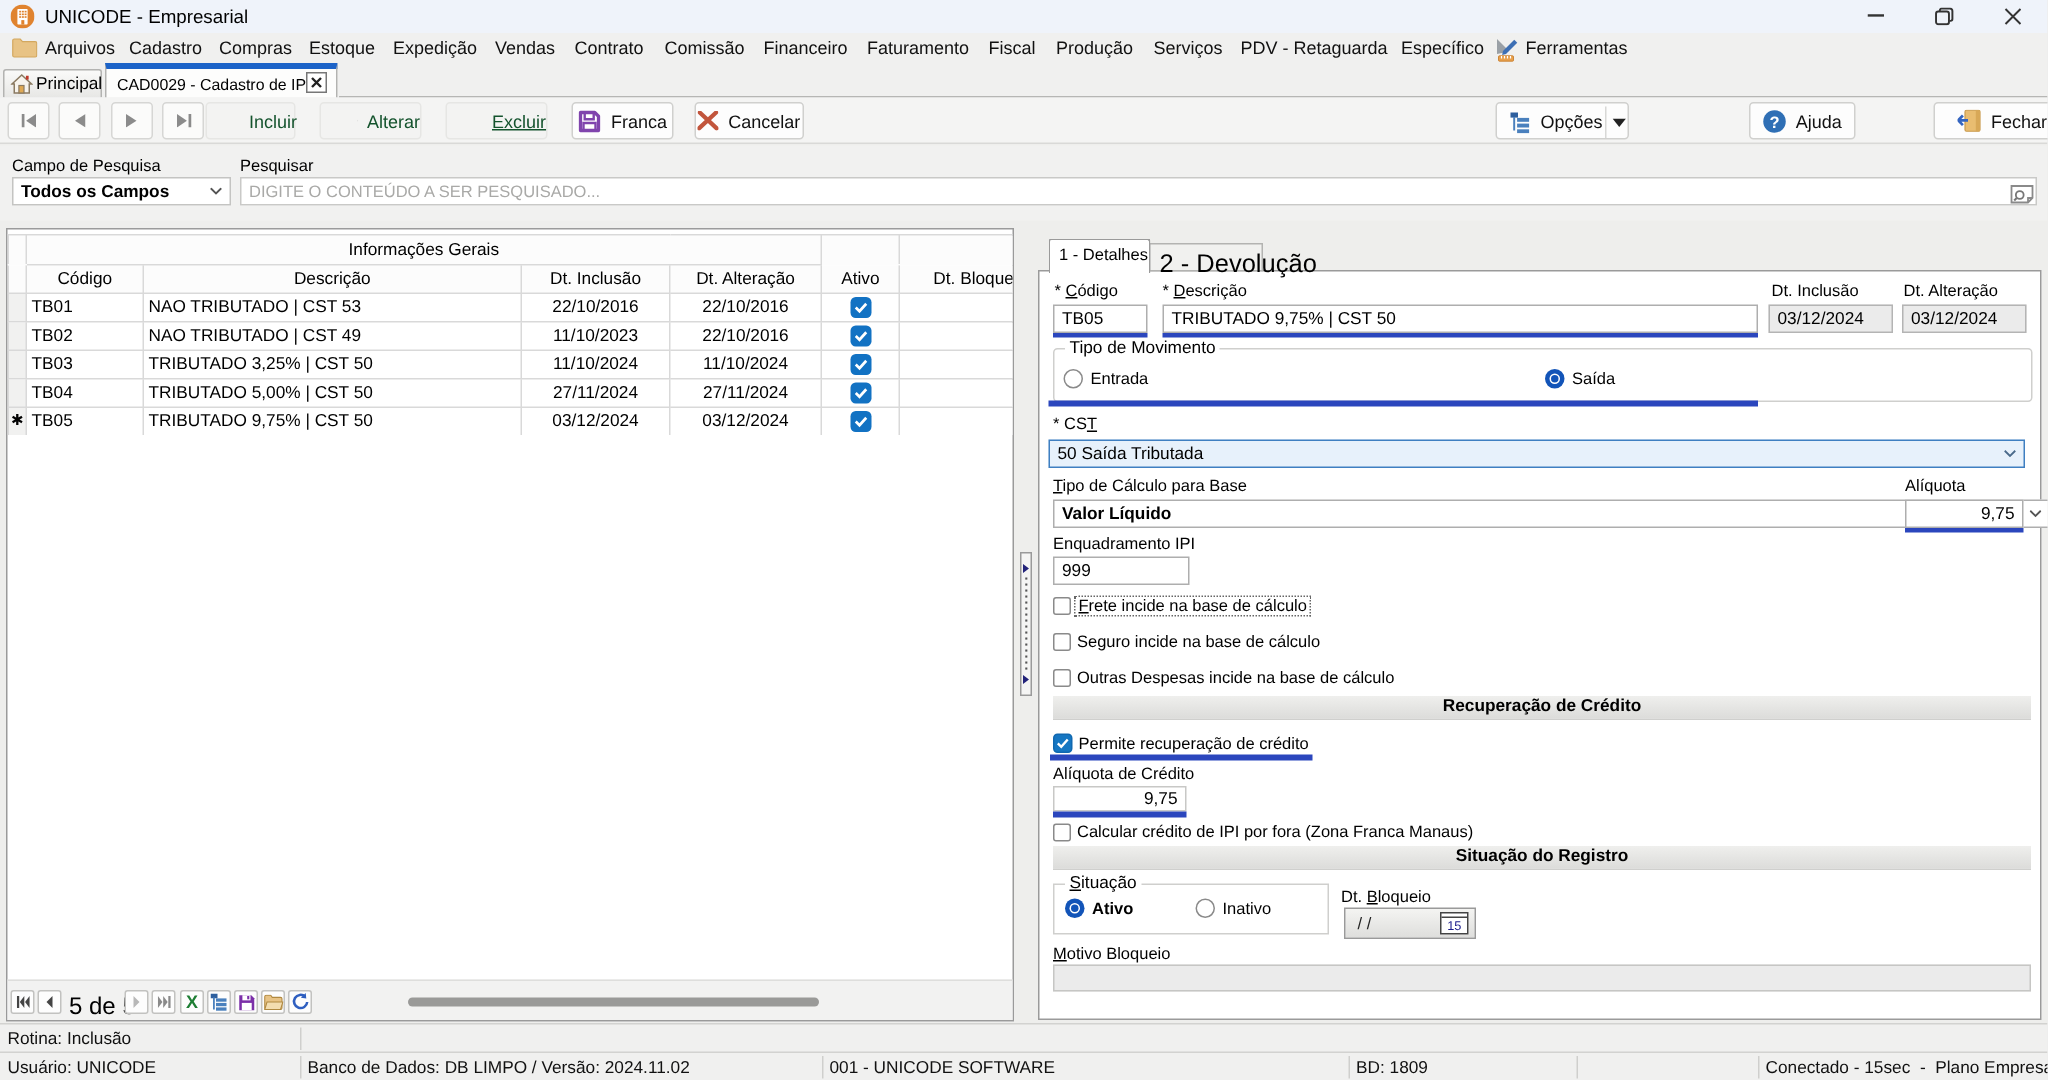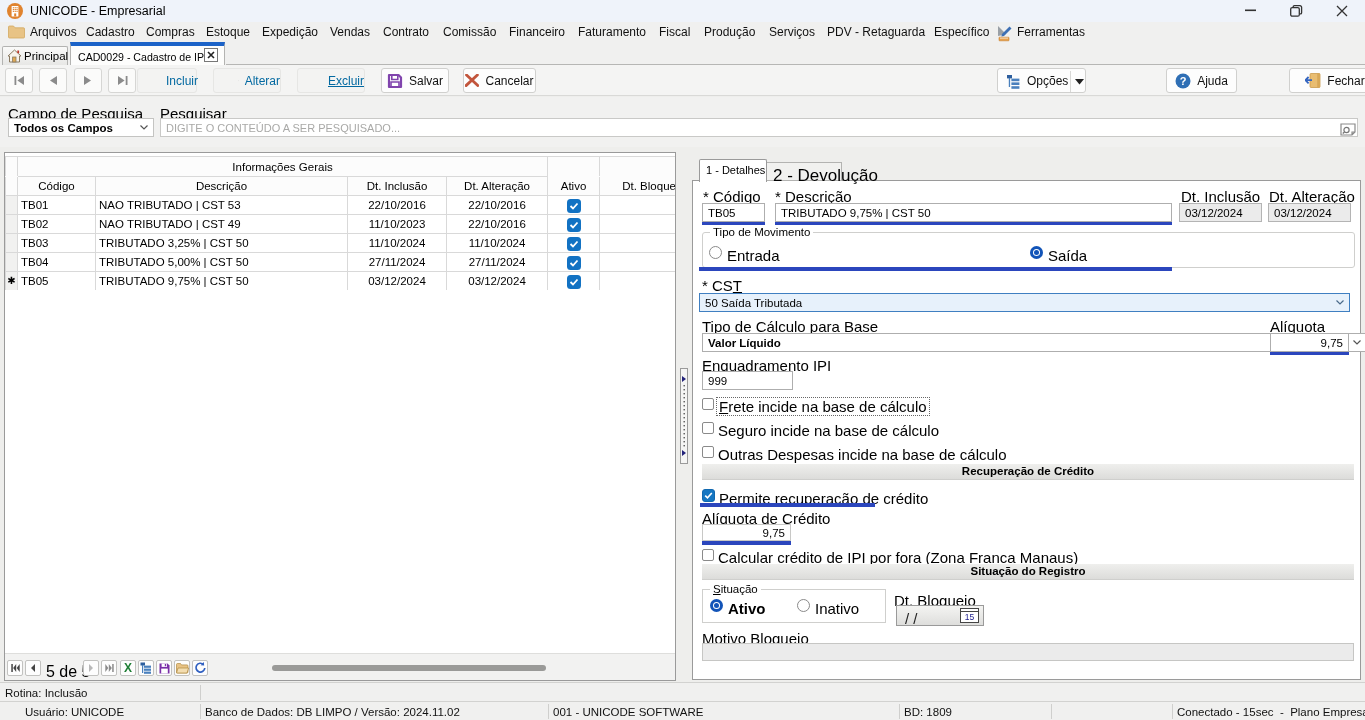--- a/index.html
+++ b/index.html
@@ -8,29 +8,29 @@
 .ab { position:absolute; }
 
 #titlebar { left:0; top:0; width:1365px; height:22px; background:#eff3fa; }
 #menubar { left:0; top:22px; width:1365px; height:22px; background:#f0f0ef; }
 .mi { position:absolute; top:3px; font-size:12px; color:#111; }
 #tabstrip { left:0; top:44px; width:1365px; height:21px; background:#f0f0ef; }
 #toolbar { left:0; top:65px; width:1365px; height:31px; background:#f4f4f3; border-bottom:1px solid #d9d9d7; }
 #searchband { left:0; top:97px; width:1365px; height:50px; background:#f1f1f0; }
 
 .tbtn { position:absolute; top:3px; height:25px; border:1px solid #d6d6d4; border-radius:3px; background:#fbfbfa; display:flex; align-items:center; justify-content:center; gap:6px; font-size:12px; }
-.tbtn.dis { background:#f3f3f2; border-color:#e6e6e4; color:#0369a1;padding-left:24px; }
+.tbtn.dis { background:#f3f3f2; border-color:#e6e6e4; color:#14532d;padding-left:24px; }
 .tbtn.en { background:#fdfdfd; border-color:#d0d0ce; color:#111; }
 
 .panel { position:absolute; background:#fff; border:1px solid #9a9a9a; }
 
 .fld { position:absolute; background:#fff; border:1px solid #aeaeae; font-size:11.5px; padding:0 5px; display:flex; align-items:center; white-space:nowrap; overflow:hidden; }
 .ro { background:#ebebeb; border-color:#b4b4b4; }
 .ul { position:absolute; background:#2b46bd; height:3px; }
-.lbl { position:absolute; font-size:15px; white-space:nowrap; }
+.lbl { position:absolute; font-size:11px; white-space:nowrap; }
 .chev { width:8px; height:5px; }
 .cb { position:absolute; width:12px; height:12px; background:#fff; border:1px solid #8a8a8a; border-radius:2px; }
 .cbc { position:absolute; width:13px; height:13px; background:#1576c2; border:1px solid #1068b0; border-radius:3px; display:flex; align-items:center; justify-content:center; }
 .rad { position:absolute; width:13px; height:13px; border:1px solid #8a8a8a; border-radius:50%; background:#fff; }
 .radc { position:absolute; width:13px; height:13px; border-radius:50%; background:#1254b8; display:flex; align-items:center; justify-content:center; }
 .radc i { display:block; width:7px; height:7px; background:#fff; border-radius:50%; }
 .radc b { display:block; width:5px; height:5px; background:#1254b8; border-radius:50%; position:absolute; }
 .gb { position:absolute; border:1px solid #cfcfcd; border-radius:3px; }
 .gbl { position:absolute; background:#fff; padding:0 3px; font-size:11.5px; z-index:2; }
 .sech { position:absolute; background:linear-gradient(#efefed,#dcdcda); font-weight:bold; font-size:11.5px; text-align:center; line-height:15px; border-bottom:1px solid #cfcfcd; }
@@ -176,21 +176,21 @@
         <circle cx="7" cy="8.5" r="2.2" fill="none" stroke="#a0a0a0" stroke-width="1.1"></circle>
       </svg>
       <span>Excluir</span>
     </div>
   <div class="tbtn en" style="left:381px;width:68px;">
       <svg width="16" height="16" viewBox="0 0 16 16">
         <path d="M2 2 h9.5 l2.5 2.5 v9.5 h-12 z" fill="#fff" stroke="#8044ad" stroke-width="2.2" stroke-linejoin="round"></path>
         <path d="M4.8 2.5 v4 h6 v-4" fill="none" stroke="#8044ad" stroke-width="1.6"></path>
         <path d="M4 13.5 v-4.5 h8 v4.5" fill="none" stroke="#8044ad" stroke-width="1.6"></path>
       </svg>
-      <span>Salvar</span>
+      <span>Franca</span>
     </div>
   <div class="tbtn en" style="left:463px;width:73px;">
       <svg width="14" height="13" viewBox="0 0 14 13">
         <path d="M1.5 1 L12.8 11.6 M12.4 1 L1 11.6" stroke="#c2553c" stroke-width="2.8" stroke-linecap="round"></path>
       </svg>
       <span>Cancelar</span>
     </div>
   <div class="tbtn en" style="left:997px;width:89px;">
     <svg style="position:absolute;left:8px;top:5px" width="15" height="15" viewBox="0 0 15 15">
         <rect x="1" y="1" width="5" height="3.4" fill="#2e5f9e"></rect>
@@ -353,21 +353,21 @@
     </svg>
 </div>
 
 <div class="panel" id="rightpanel" style="left:692px;top:180px;width:669px;height:500px;"></div>
 
 <div class="ab" id="rotina">
   <span class="stxt" style="left:5px;">Rotina: Inclusão</span>
   <div class="sdiv" style="left:200px;"></div>
 </div>
 <div class="ab" id="statusbar">
-  <span class="stxt" style="left:5px;margin-left:20px;">Usuário: UNICODE</span>
+  <span class="stxt" style="left:5px;">Usuário: UNICODE</span>
   <div class="sdiv" style="left:200px;"></div>
   <span class="stxt" style="left:205px;">Banco de Dados: DB LIMPO / Versão: 2024.11.02</span>
   <div class="sdiv" style="left:548px;"></div>
   <span class="stxt" style="left:553px;">001 - UNICODE SOFTWARE</span>
   <div class="sdiv" style="left:899px;"></div>
   <span class="stxt" style="left:904px;">BD: 1809</span>
   <div class="sdiv" style="left:1051px;"></div>
   <div class="sdiv" style="left:1172px;"></div>
   <span class="stxt" style="left:1177px;">Conectado - 15sec&nbsp; -&nbsp; Plano Empresa</span>
 </div>

